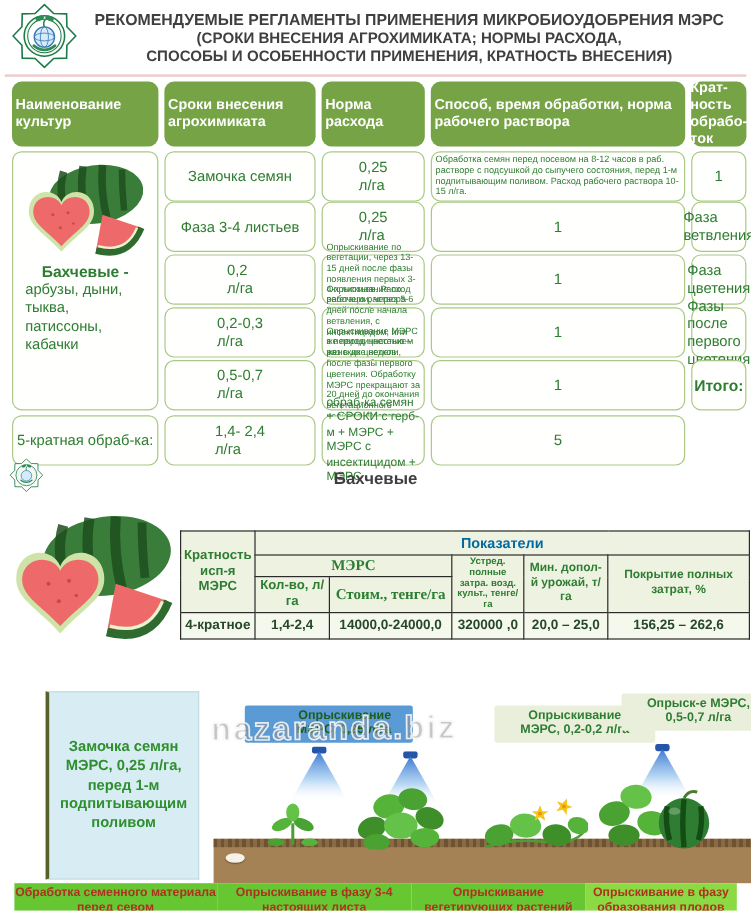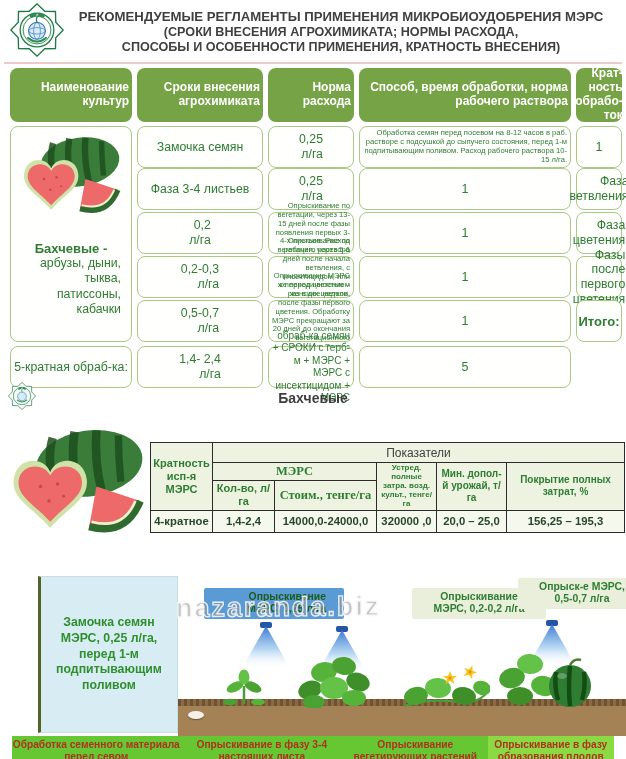--- a/index.html
+++ b/index.html
@@ -10,53 +10,53 @@
   .hdr .logo{flex:0 0 56px;}
   .hdr .titles{flex:1;text-align:center;font-weight:bold;color:#3f3f3f;line-height:1.22;}
   .t-l1{font-size:13.2px;}
   .t-l2,.t-l3{font-size:12.6px;}
   .hr-pink{height:2px;margin:1px 4px 2px 4px;background:rgba(214,140,140,.45);}
   
   .t1{display:grid;grid-template-columns:122px 126px 86px 212px 46px;
       grid-template-rows:54px 38px 40px 40px 40px 42px 32px;
       gap:4px 5px;padding:2px 8px 0 10px;}
   .cell{border-radius:8px;display:flex;flex-direction:column;align-items:center;justify-content:center;
-        text-align:right;padding:20px 3px;box-sizing:border-box;}
+        text-align:left;padding:20px 3px;box-sizing:border-box;}
   .hcell{background:#76a345;color:#fff;font-weight:bold;font-size:12px;line-height:1.15;white-space:pre-line;}
   .bcell{background:#fffffd;border:1.6px solid #a9c985;color:#2e7d32;}
   .stage{font-size:12.3px;line-height:1.2;}
   .rate{font-size:12.3px;white-space:pre-line;line-height:1.25;}
   .meth-s{font-size:7.6px;line-height:1.18;}
   .meth-m{font-size:10px;line-height:1.25;}
   .cnt{font-size:12.5px;}
   .crop{grid-column:1;grid-row:2/7;justify-content:flex-start;padding-top:4px;}
-  .crop .cg-bold{font-weight:bold;font-size:13px;color:#2e7d32;margin-top:22px;}
+  .crop .cg-bold{font-weight:bold;font-size:13px;color:#2e7d32;margin-top:0;}
   .crop .cg-rest{font-size:12.3px;color:#2e7d32;line-height:1.25;width:100px;}
   .total-lbl{font-weight:bold;font-size:13px;color:#2e7d32;}
   .tot-stage{font-size:12.3px;}
   
   .s2head{position:relative;height:32px;margin-top:4px;}
   .s2head .mini-logo{position:absolute;left:8px;top:0;}
   .s2head .s2title{position:absolute;left:0;right:0;top:8px;text-align:center;font-weight:bold;
                    font-size:14px;color:#3f3f3f;}
   .s2{display:flex;align-items:flex-start;margin-top:6px;height:140px;}
   .s2 .melon2{margin:2px 0 0 4px;}
   table.t2{border-collapse:collapse;background:#eef3e1;margin-top:22px;border:1.5px solid #2b2b2b;}
   table.t2 td{border:1.2px solid #2b2b2b;text-align:center;vertical-align:middle;padding:1px 2px;}
   .t2 .g{color:#2e7d32;font-weight:bold;}
-  .t2 .pok{font-size:12px;color:#404040;font-weight:normal;height:17px;}
+  .t2 .pok{font-size:12px;color:#0369a1;font-weight:bold;height:17px;}
   .t2 .krat{font-size:11px;line-height:1.2;}
   .t2 .serif{font-family:"Liberation Serif",serif;font-size:12.5px;}
   .t2 .kolvo{font-size:11px;line-height:1.2;}
   .t2 .ustred{font-size:8px;line-height:1.12;}
   .t2 .mid10{font-size:10px;line-height:1.2;}
   .t2 .drow td{font-weight:bold;color:#27472a;font-size:11.3px;background:#f5f8ec;height:19px;}
   
   .illus{position:relative;height:206px;margin-top:8px;}
-  .soakbox{position:absolute;left:38px;top:8px;width:140px;height:157px;background:#d8edf3;
+  .soakbox{position:absolute;left:38px;top:8px;width:128px;height:157px;background:#d8edf3;
            border:1px solid #c2dde6;border-left:3px solid #55632b;box-sizing:border-box;
            display:flex;align-items:center;justify-content:center;z-index:2;}
   .soakbox .soaktxt{color:#2f8f2f;font-weight:bold;font-size:12.3px;line-height:1.3;text-align:center;padding:0 6px;}
   .spraylbl{position:absolute;z-index:3;border-radius:2px;padding:3px 18px;text-align:center;
             font-weight:bold;font-size:10.4px;line-height:1.2;color:#2e7d32;background:#e9efdb;}
   .lbl1{left:204px;top:20px;width:104px;background:#5b9bd5;color:#1d5c1d;text-align:right;}
   .lbl2{left:314px;top:20px;width:94px;}
   .lbl3{left:412px;top:20px;width:98px;}
   .lbl4{left:518px;top:10px;width:92px;}
   .cone{position:absolute;z-index:1;}
@@ -248,21 +248,21 @@
         <tr>
           <td class="g kolvo">Кол-во, л/га</td>
           <td class="g serif">Стоим., тенге/га</td>
         </tr>
         <tr class="drow">
           <td>4-кратное</td>
           <td>1,4-2,4</td>
           <td>14000,0-24000,0</td>
           <td>320000 ,0</td>
           <td>20,0 – 25,0</td>
-          <td>156,25 – 195,3</td>
+          <td>156,25 – 262,6</td>
         </tr>
       </tbody>
     </table>
   </div>
 
   <div class="illus">
 
     <div class="soakbox">
       <div class="soaktxt">Замочка семян МЭРС, 0,25 л/га, перед 1-м подпитывающим поливом</div>
     </div>

